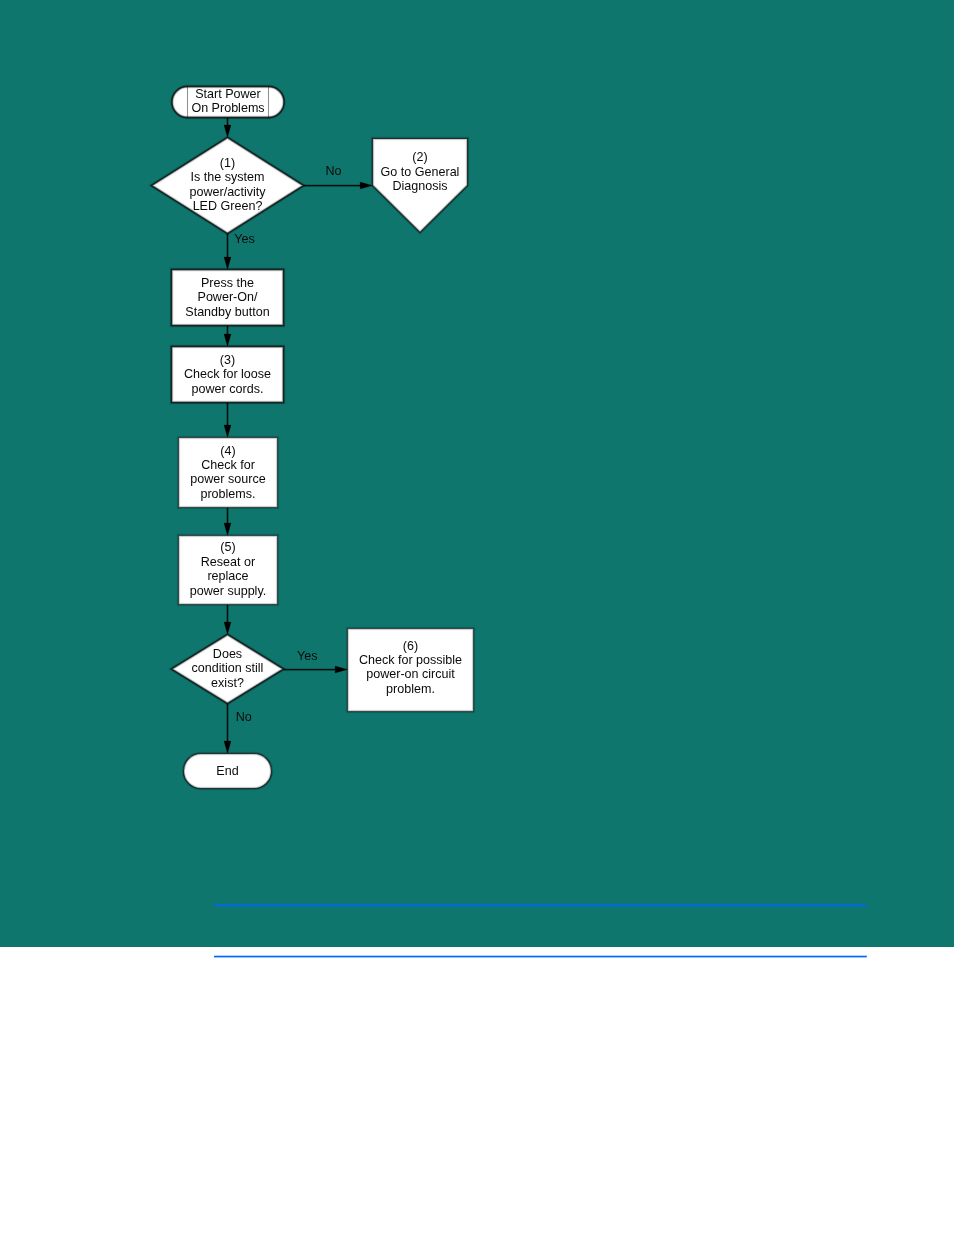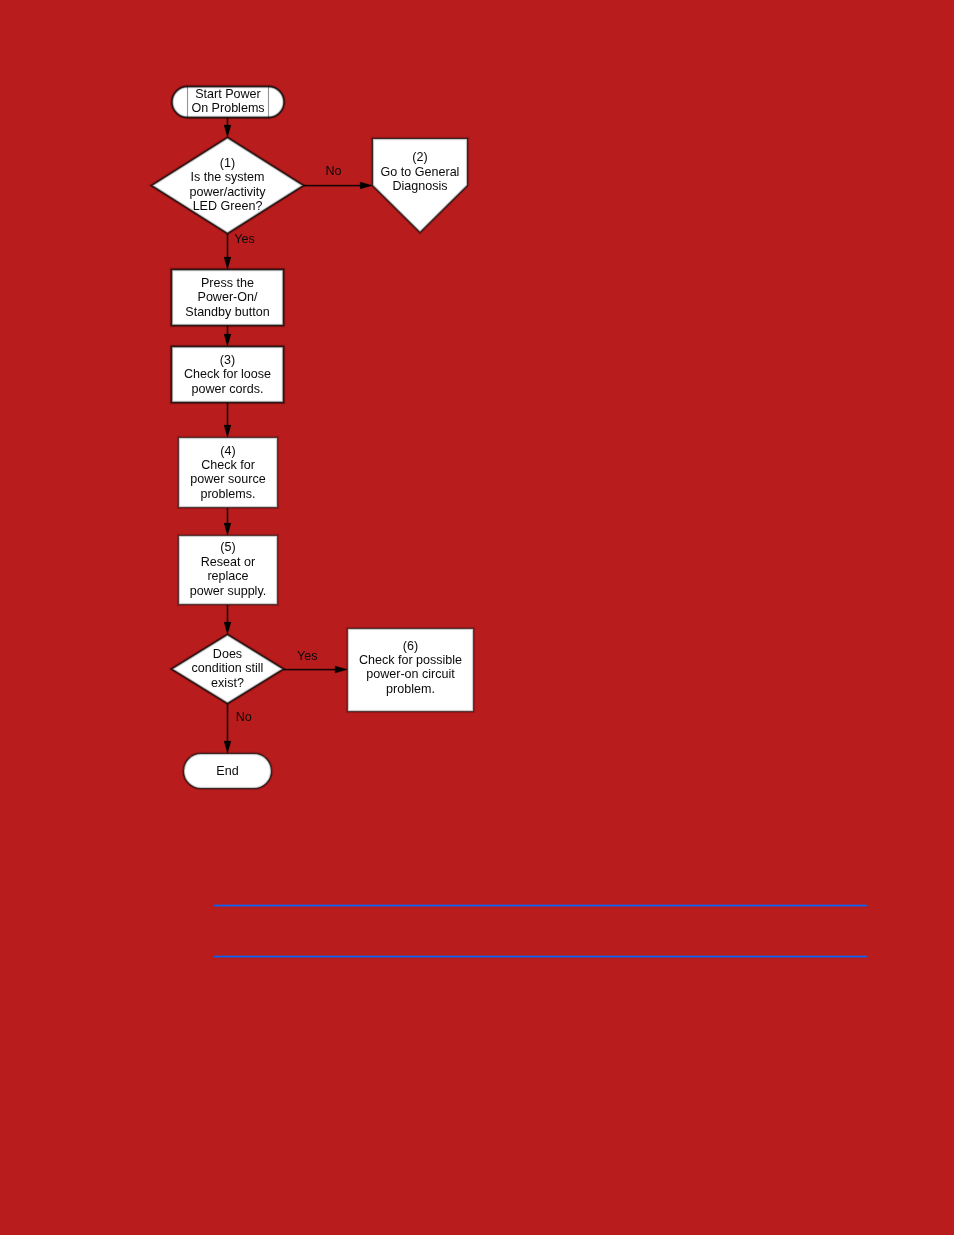--- a/index.html
+++ b/index.html
@@ -2,21 +2,21 @@
 <html><head>
 <meta charset="utf-8">
 <title>Power On Problems Flowchart</title>
 <style>
   html, body { margin:0; padding:0; background:#ffffff; }
   body {
     width:954px; height:1235px;
     font-family:"Liberation Sans", sans-serif;
     overflow:hidden;
   }
-  #page { position:relative; width:954px; height:1235px; background:#b91c1c; filter:blur(0px); }
+  #page { position:relative; width:954px; height:947px; background:#0f766e; filter:blur(0px); }
   svg#flow { position:absolute; left:0; top:0; display:block; }
   .shape        { fill:none; stroke:#000000; stroke-width:1.35; stroke-opacity:0.70; stroke-linejoin:miter; }
   .shape-medium { fill:none; stroke:#000000; stroke-width:1.10; stroke-opacity:0.66; stroke-linejoin:miter; }
   .shape-soft   { fill:none; stroke:#000000; stroke-width:1.15; stroke-opacity:0.50; stroke-linejoin:miter; }
   .halo         { fill:none; stroke:#000000; stroke-linejoin:miter; }
   .halo-1       { stroke-width:2.5; }
   .halo-2       { stroke-width:3.9; }
   .divider      { stroke:#000000; stroke-width:1.1; stroke-opacity:0.42; fill:none; }
   .conn         { stroke:#000000; stroke-width:1.25; stroke-opacity:0.84; fill:none; }
   .arrowhead    { fill:#000000; stroke:#000000; stroke-width:0.7; stroke-opacity:0.35; stroke-linejoin:miter; }

